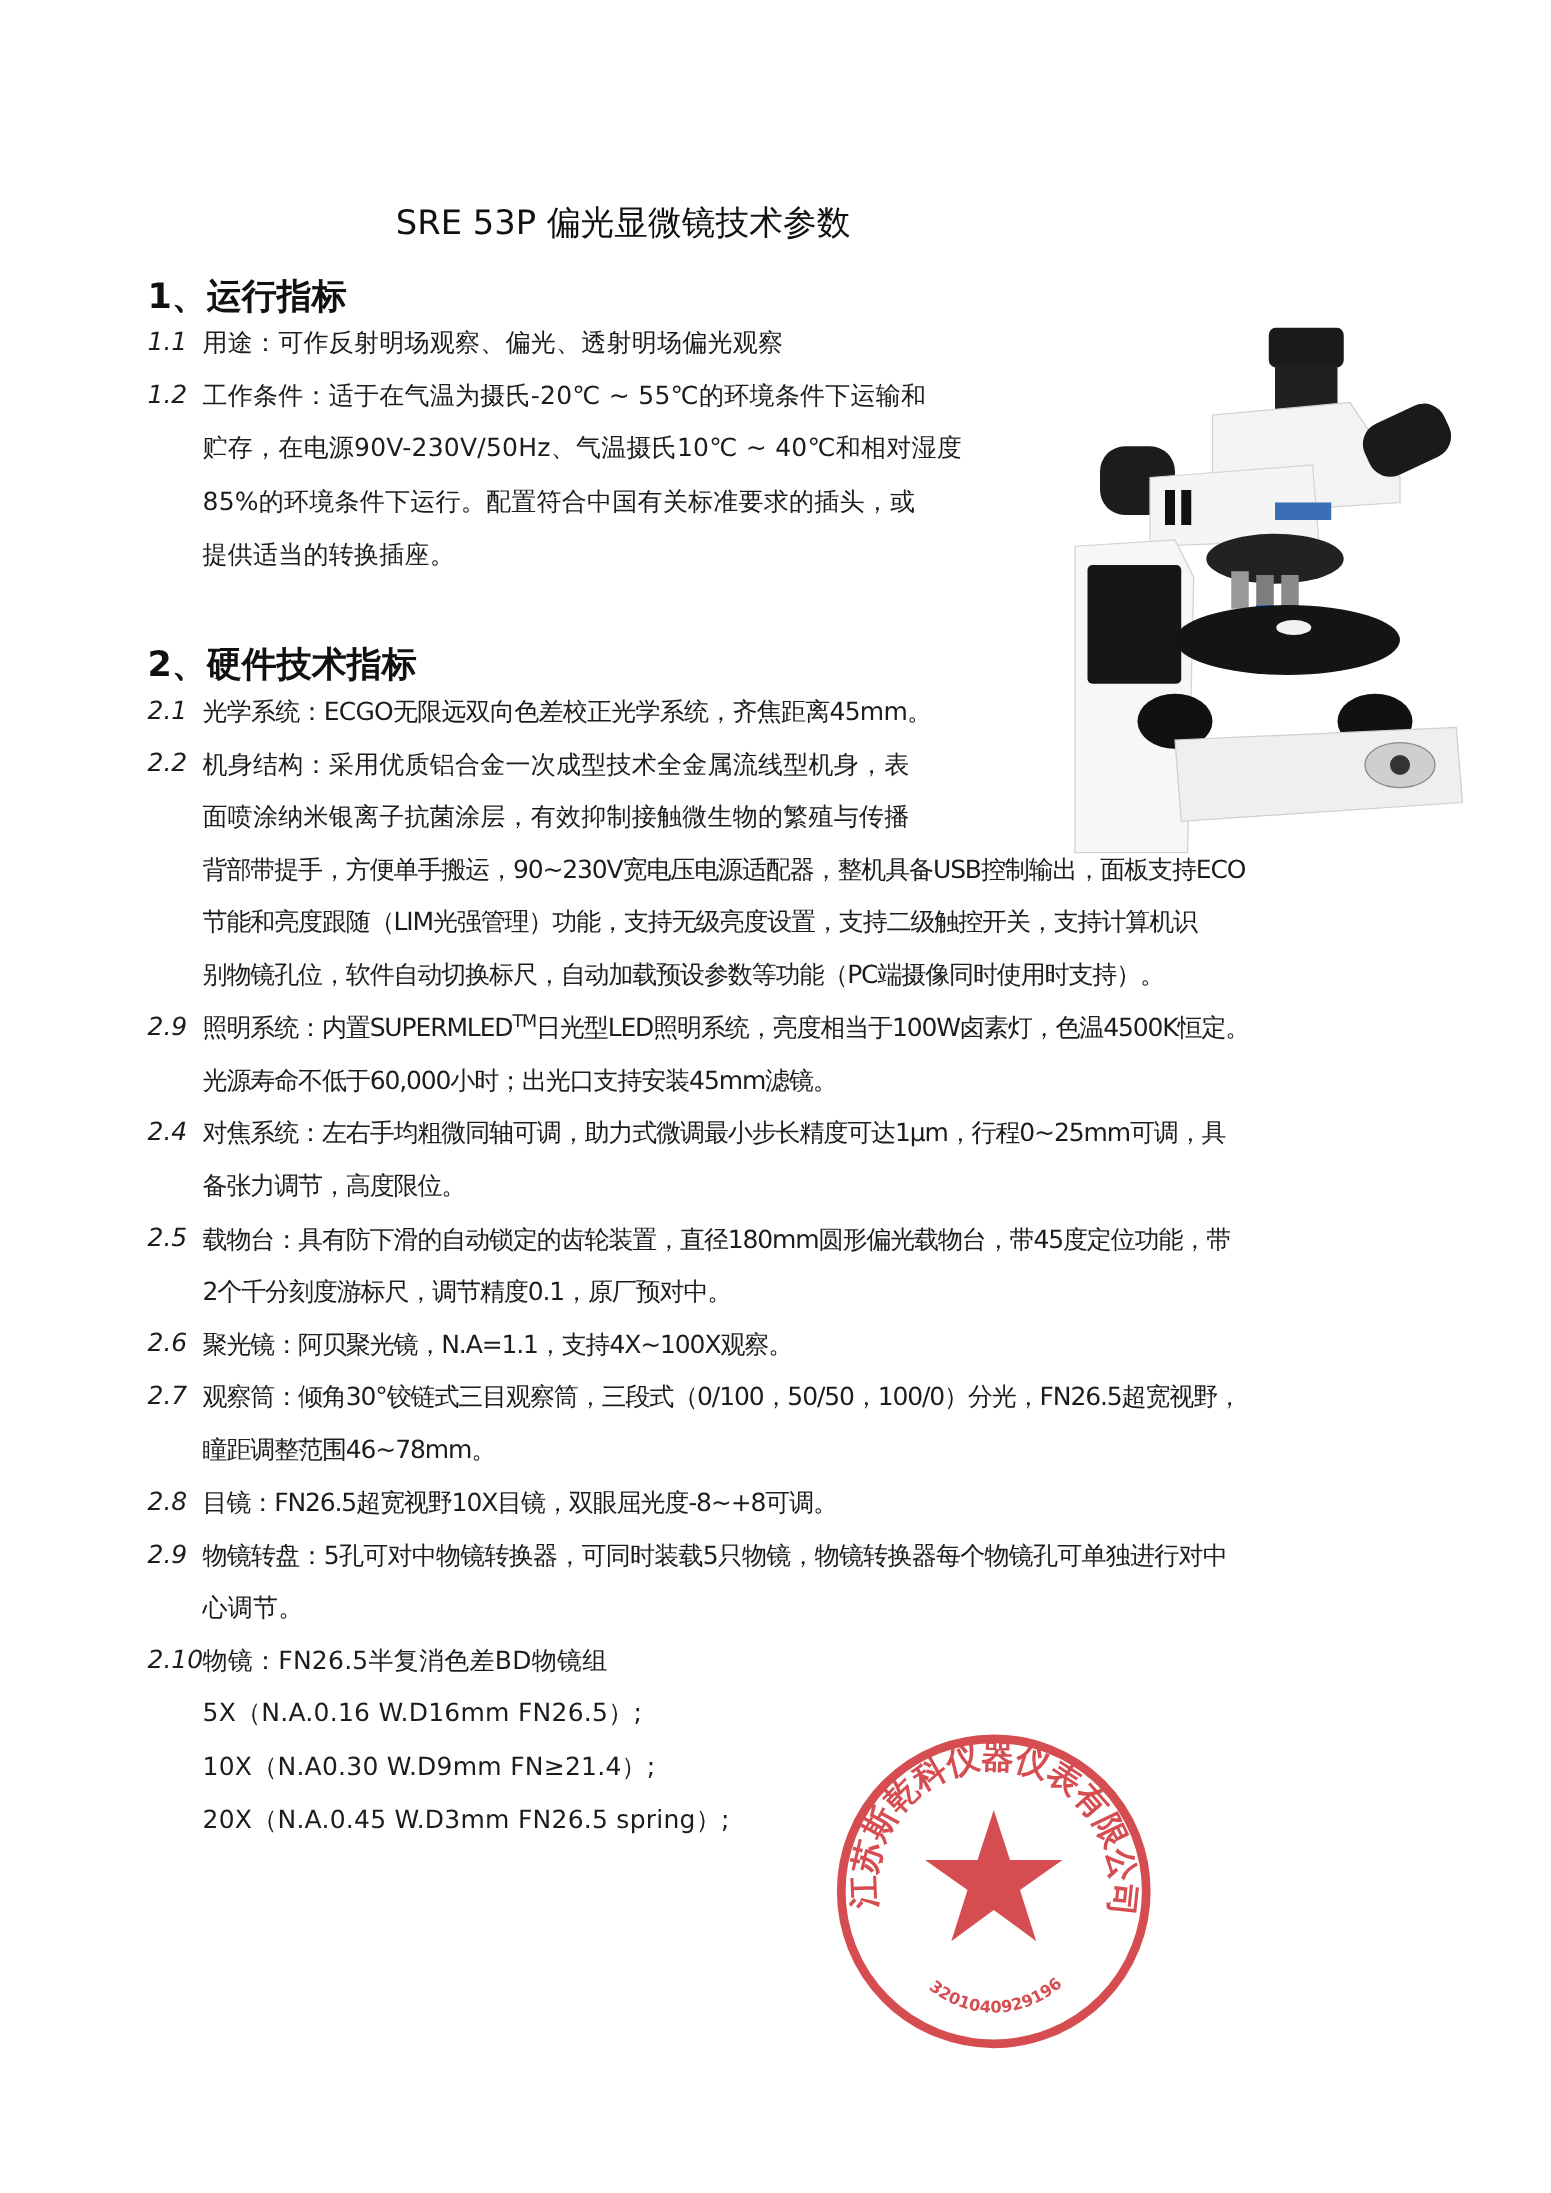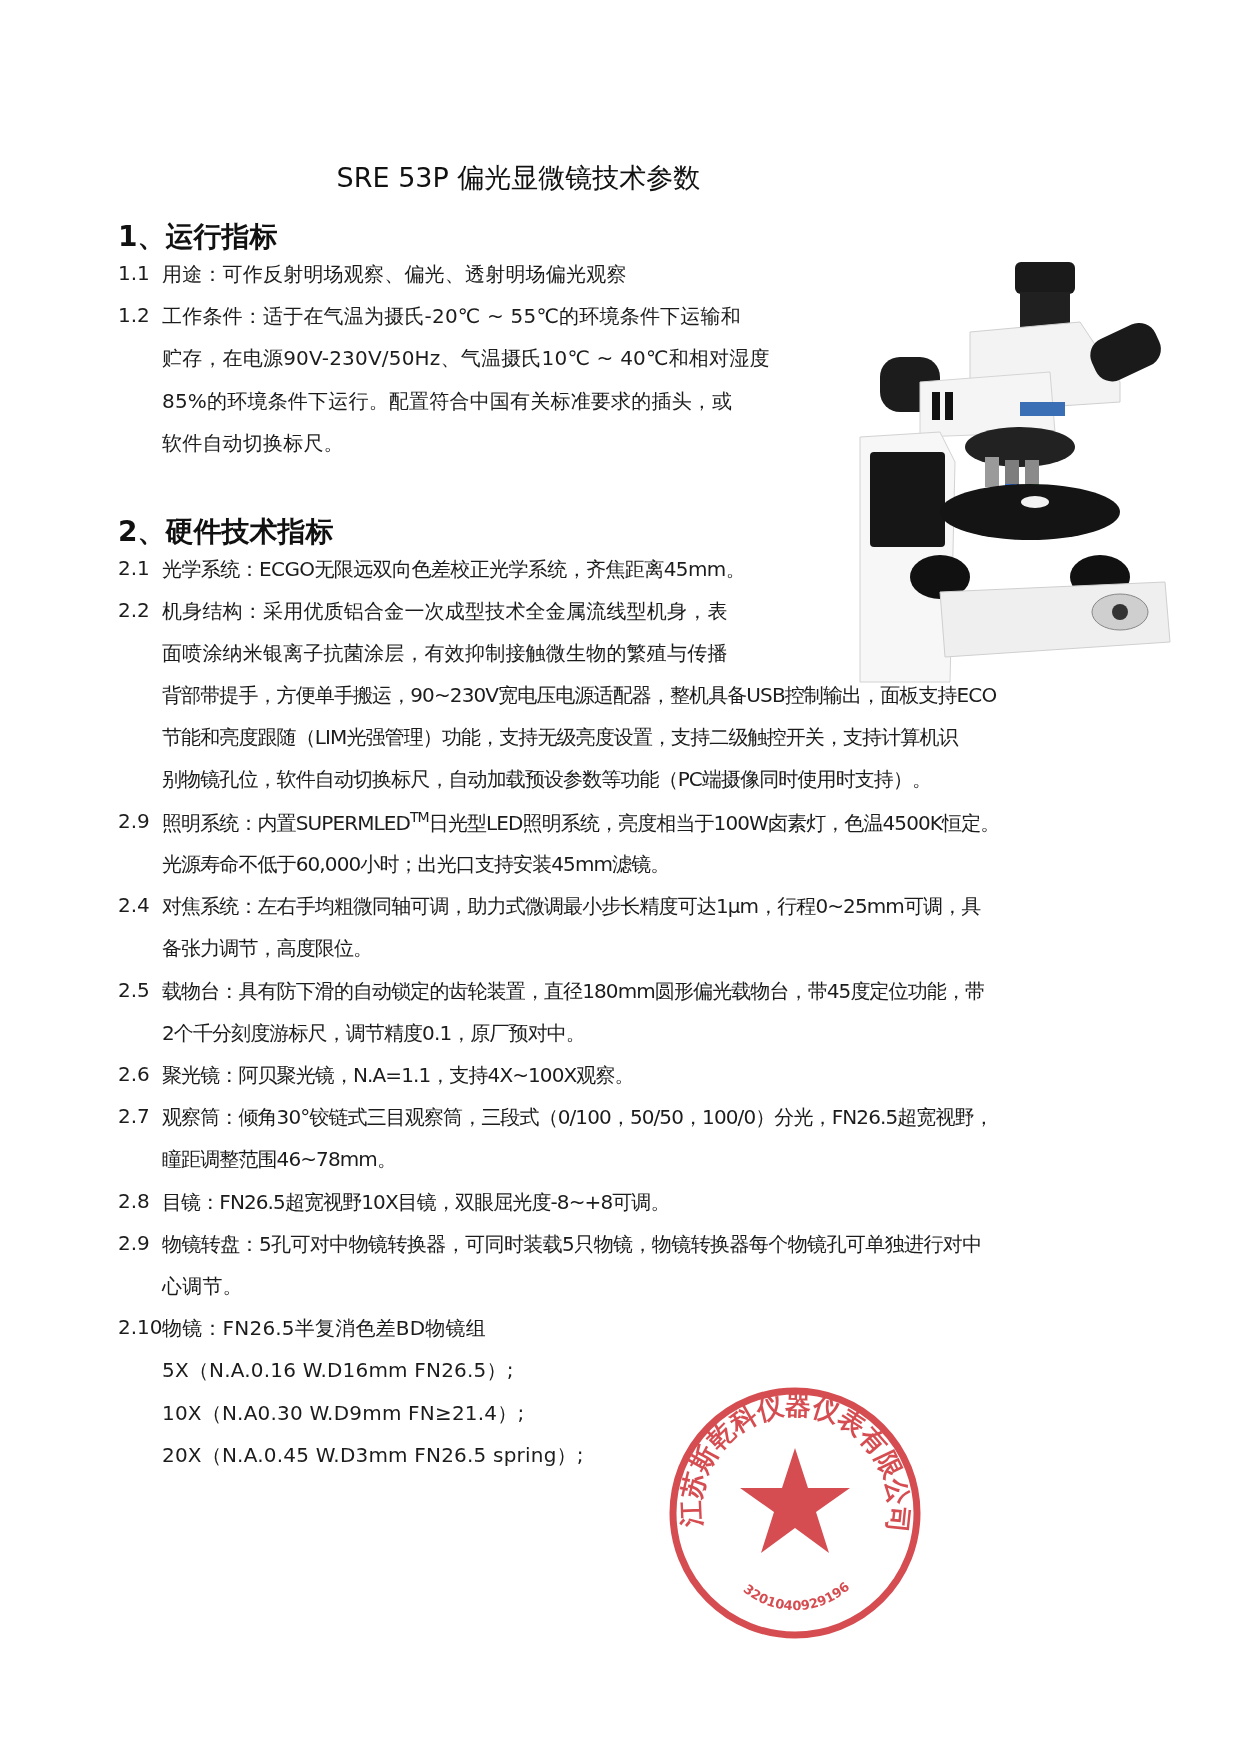--- a/index.html
+++ b/index.html
@@ -3,29 +3,29 @@
 <meta charset="utf-8">
 <style>
   html, body { margin: 0; padding: 0; background: #ffffff; }
   body {
     width: 1241px; height: 1754px; position: relative; overflow: hidden;
     font-family: "DejaVu Sans", "Liberation Sans", sans-serif;
     color: #1a1a1a;
   }
   .title {
     position: absolute; top: 160px; left: 0; width: 997px; text-align: center;
-    font-size: 27px; color: #111; margin-left: 20px;
+    font-size: 27px; color: #111;
   }
   .sec-head {
     position: absolute; left: 118px; font-size: 28px; font-weight: bold; color: #111;
   }
   .line {
     position: absolute; font-size: 20px; color: #1c1c1c; white-space: nowrap; letter-spacing: 0.2px; text-align: right;
   }
-  .num { position: absolute; left: 118px; font-size: 20px; color: #1c1c1c; }
+  .num { position: absolute; left: 118px; font-size: 20px; color: #1c1c1c; font-style: italic; }
   .sup { font-size: 14px; vertical-align: super; }
   .photo {
     position: absolute; left: 820px; top: 262px; width: 360px; height: 450px;
   }
   .stamp {
     position: absolute; left: 665px; top: 1383px; width: 260px; height: 260px;
     opacity: 0.88;
   }
 </style>
 </head>
@@ -35,21 +35,21 @@
 
 <div class="sec-head" style="top:218px">1、运行指标</div>
 
 <div class="num" style="top:261px">1.1</div>
 <div class="line" style="top:261px; left:162px">用途：可作反射明场观察、偏光、透射明场偏光观察</div>
 
 <div class="num" style="top:303px">1.2</div>
 <div class="line" style="top:303px; left:162px">工作条件：适于在气温为摄氏-20℃ ~ 55℃的环境条件下运输和</div>
 <div class="line" style="top:345px; left:162px">贮存，在电源90V-230V/50Hz、气温摄氏10℃ ~ 40℃和相对湿度</div>
 <div class="line" style="top:388px; left:162px">85%的环境条件下运行。配置符合中国有关标准要求的插头，或</div>
-<div class="line" style="top:430px; left:162px">软件自动切换标尺。</div>
+<div class="line" style="top:430px; left:162px">提供适当的转换插座。</div>
 
 <div class="sec-head" style="top:513px">2、硬件技术指标</div>
 
 <div class="num" style="top:556px">2.1</div>
 <div class="line" style="top:556px; left:162px; letter-spacing:-0.6px">光学系统：ECGO无限远双向色差校正光学系统，齐焦距离45mm。</div>
 
 <div class="num" style="top:598px">2.2</div>
 <div class="line" style="top:598px; left:162px">机身结构：采用优质铝合金一次成型技术全金属流线型机身，表</div>
 <div class="line" style="top:640px; left:162px">面喷涂纳米银离子抗菌涂层，有效抑制接触微生物的繁殖与传播</div>
 <div class="line" style="top:682px; left:162px; letter-spacing:-0.9px">背部带提手，方便单手搬运，90~230V宽电压电源适配器，整机具备USB控制输出，面板支持ECO</div>

